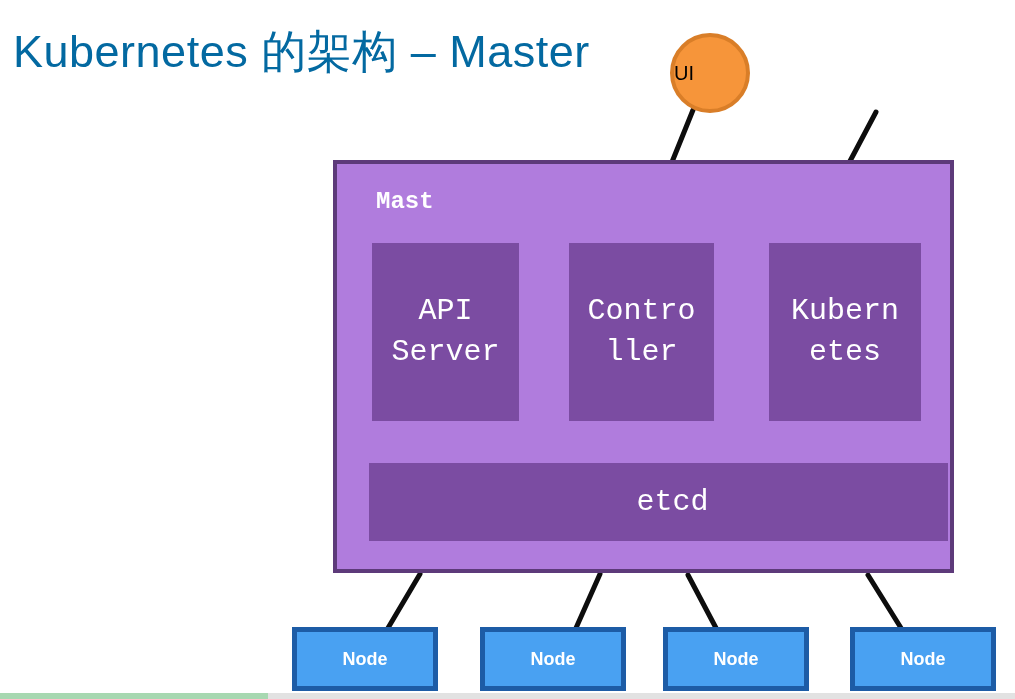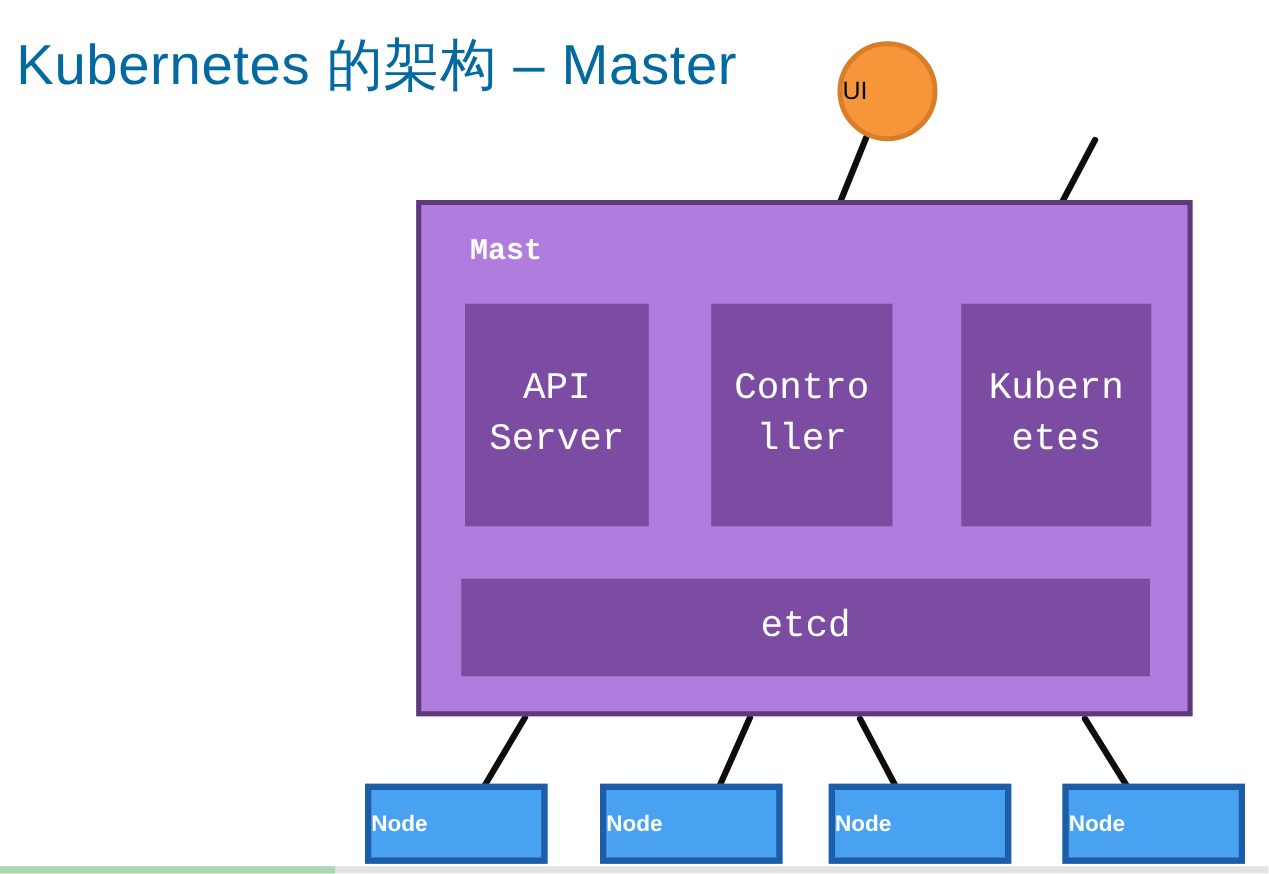--- a/index.html
+++ b/index.html
@@ -101,33 +101,34 @@
     left: 32px;
     top: 299px;
     width: 551px;
     height: 78px;
     background: var(--component_fill, #7b4ca2);
     display: flex;
     align-items: center;
     justify-content: center;
     color: #ffffff;
     font-size: 30px;
+    padding-left: 28px;
   }
 
   .node-box {
     position: absolute;
     top: 627px;
     width: 146px;
     height: 64px;
     box-sizing: border-box;
     background: var(--node_fill, #49a1f2);
     border: 5px solid var(--node_border, #1d5ca6);
     display: flex;
     align-items: center;
-    justify-content: flex-start;
+    justify-content: center;
     color: #ffffff;
     font-size: 18px;
     font-weight: 700;
   }
   .node-1 { left: 292px; }
   .node-2 { left: 480px; }
   .node-3 { left: 663px; }
   .node-4 { left: 850px; }
 
   .progress-bar {

